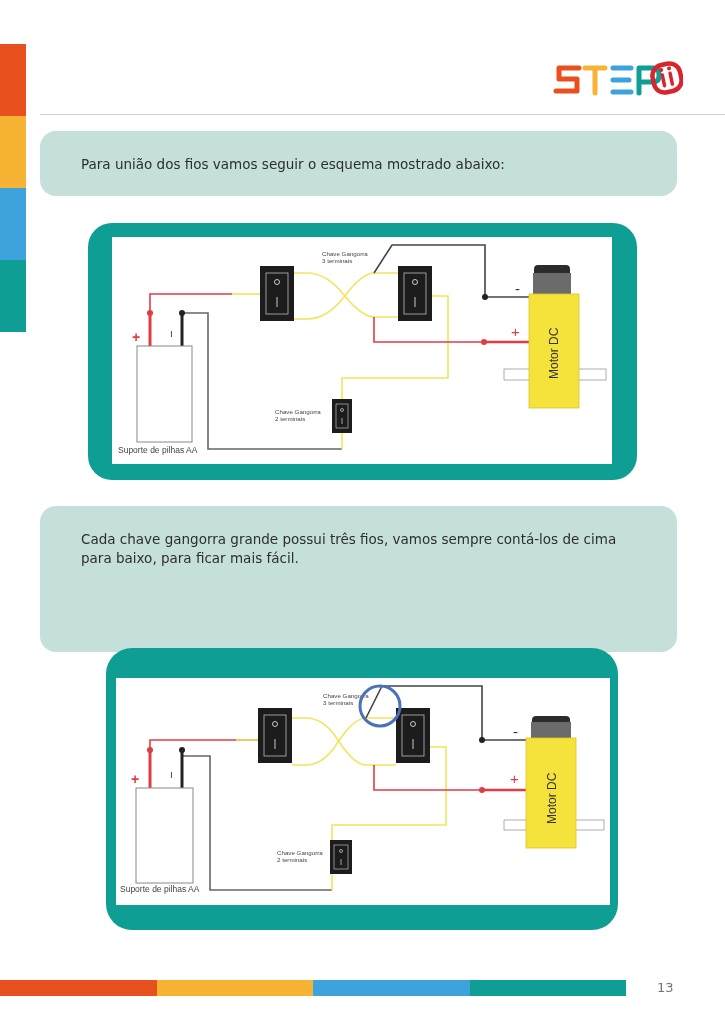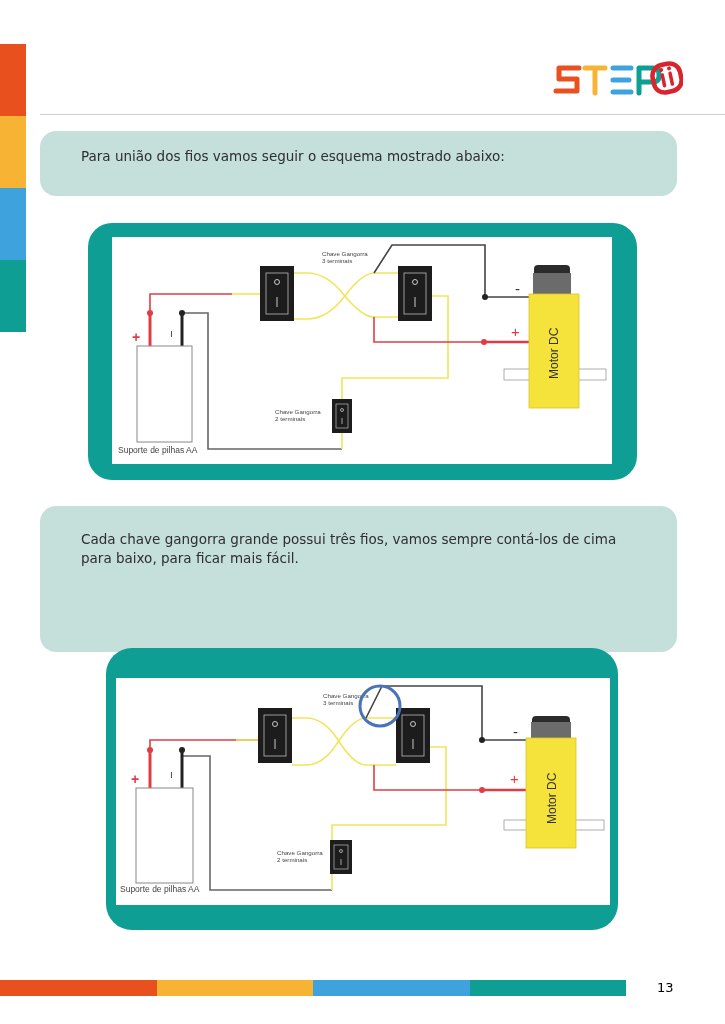--- a/index.html
+++ b/index.html
@@ -13,36 +13,36 @@
   .side-bar div { height: 72px; }
   .logo { position: absolute; left: 553px; top: 60px; width: 130px; height: 40px; }
   .header-rule { position: absolute; left: 40px; top: 114px; width: 685px; height: 1px; background: #cfcfcf; }
 
   .note {
     position: absolute; background: #c5dfdb; border-radius: 16px;
     font-size: 13.5px; line-height: 19px; color: #2e2e2e;
     box-sizing: border-box; padding-left: 41px; padding-right: 30px;
   }
   .note p { margin: 0; }
-  #note1 { left: 40px; top: 131px; width: 637px; height: 65px; padding-top: 16px; }
+  #note1 { left: 40px; top: 131px; width: 637px; height: 65px; padding-top: 24px; }
   #note2 { left: 40px; top: 506px; width: 637px; height: 146px; padding-top: 24px; }
   #note2 .gap { height: 19px; }
 
   .frame { position: absolute; background: #0f9e93; }
   #frame1 { left: 88px; top: 223px; width: 549px; height: 257px; border-radius: 24px; }
   #frame2 { left: 106px; top: 648px; width: 512px; height: 282px; border-radius: 26px; }
   .inner { position: absolute; background: #ffffff; }
   #frame1 .inner { left: 24px; top: 14px; width: 500px; height: 227px; }
   #frame2 .inner { left: 10px; top: 30px; width: 494px; height: 227px; }
   .inner svg { width: 100%; height: 100%; display: block; }
   .lbl { font-family: "Liberation Sans", sans-serif; }
 
   .footer-bar { position: absolute; left: 0; top: 980px; width: 626px; height: 16px; display: flex; }
   .footer-bar div { flex: 1; }
-  .page-num { position: absolute; left: 657px; top: 980px; font-size: 13px; color: #000000; font-family: "DejaVu Sans", sans-serif; }
+  .page-num { position: absolute; left: 657px; top: 980px; font-size: 13px; color: #737373; font-family: "DejaVu Sans", sans-serif; }
 </style>
 </head>
 <body>
 
 <div class="side-bar">
   <div style="background:#e8511e"></div>
   <div style="background:#f7b334"></div>
   <div style="background:#3ea3dc"></div>
   <div style="background:#0f9e93"></div>
 </div>

